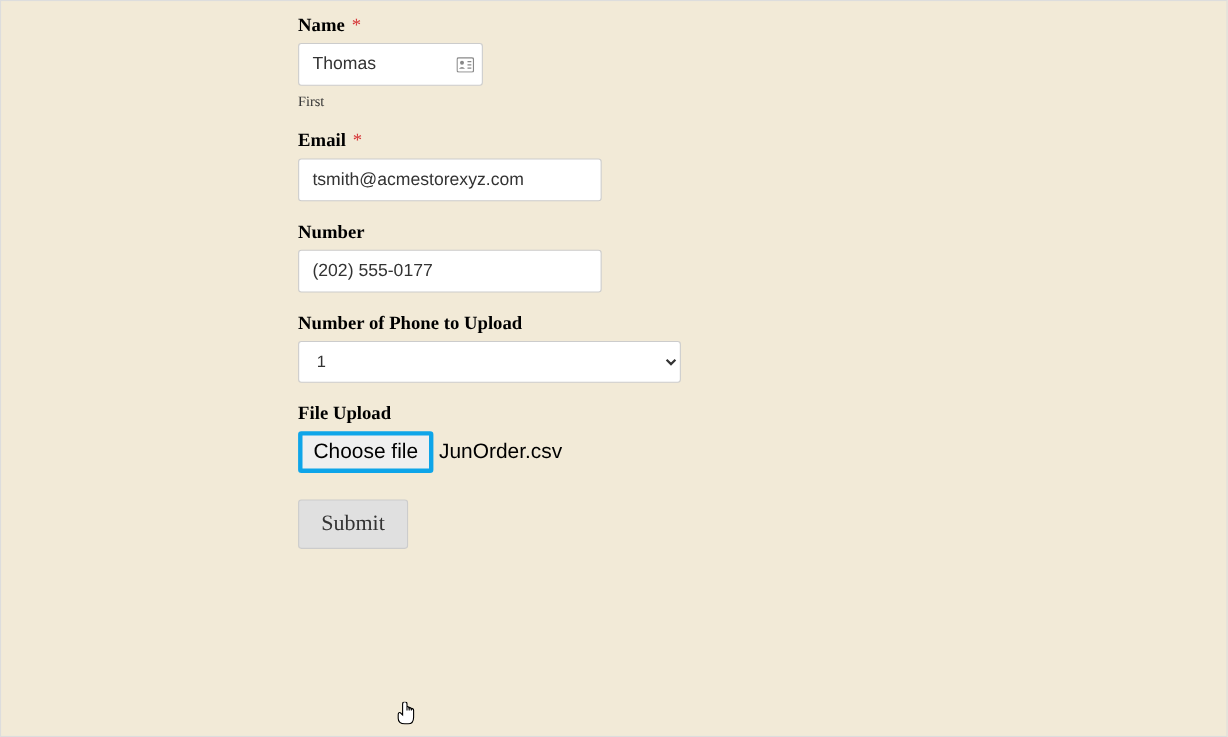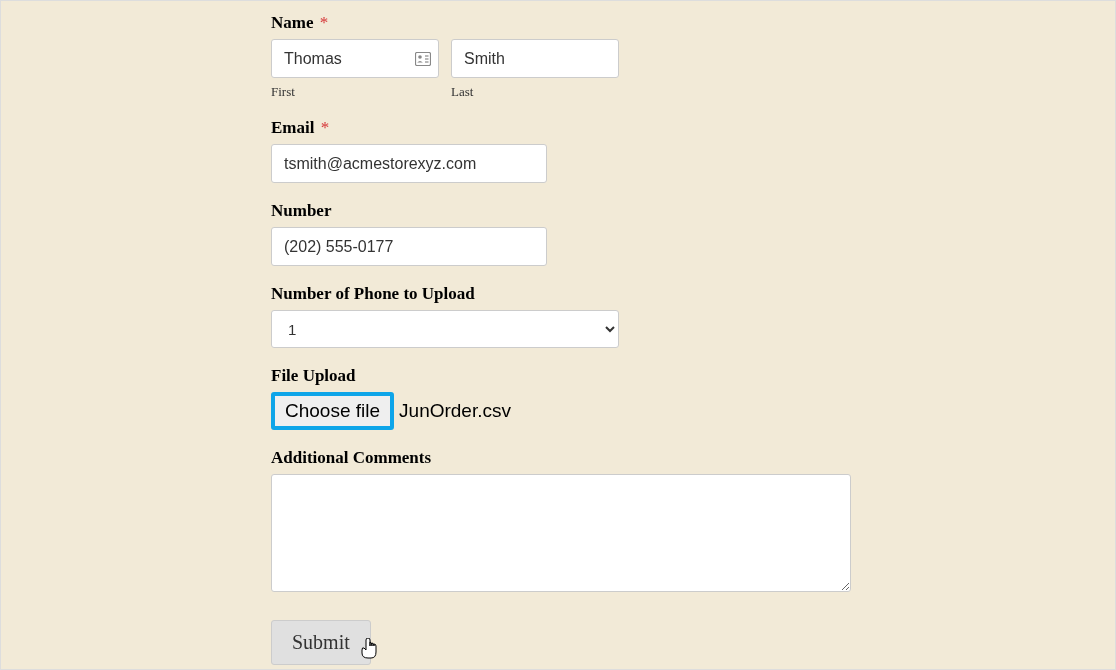--- a/index.html
+++ b/index.html
@@ -163,26 +163,20 @@
             <rect x="0.5" y="0.5" width="15" height="13" rx="1.5" fill="none" stroke="#888" stroke-width="1.2"></rect>
             <circle cx="5" cy="5" r="1.8" fill="#888"></circle>
             <path d="M2.2 10.5 Q5 7.5 7.8 10.5" fill="#888"></path>
             <line x1="10" y1="4" x2="13.5" y2="4" stroke="#888" stroke-width="1.2"></line>
             <line x1="10" y1="7" x2="13.5" y2="7" stroke="#888" stroke-width="1.2"></line>
             <line x1="10" y1="10" x2="13.5" y2="10" stroke="#888" stroke-width="1.2"></line>
           </svg>
         </div>
         <div class="sub-label">First</div>
       </div>
-      <div class="name-col">
-        <div class="name-input-wrap">
-          <input type="text" class="text-input" value="Smith" style="">
-        </div>
-        <div class="sub-label">Last</div>
-      </div>
     </div>
   </div>
 
   
   <div class="field-group">
     <label class="field-label">
       <span>Email</span>
       <span class="required-asterisk">*</span>
     </label>
     <input type="text" class="text-input wide-input" value="tsmith@acmestorexyz.com" style="">
@@ -205,24 +199,20 @@
   
   <div class="field-group">
     <label class="field-label">File Upload</label>
     <div class="file-row">
       <button class="choose-file-btn">Choose file</button>
       <span class="file-name">JunOrder.csv</span>
     </div>
   </div>
 
   
-  <div class="field-group">
-    <label class="field-label">Additional Comments</label>
-    <textarea class="textarea-input" style=""></textarea>
-  </div>
 
   
   <button class="submit-btn">Submit</button>
 
 </div>
 
 <svg class="cursor-pointer" viewBox="0 0 18 22">
   <path d="M6 2 L6 12 L4 10 Q2 9 2 12 L2 15 Q2 20 8 20 L11 20 Q16 20 16 14 L16 8 Q16 6 14 6 L14 8 Q14 5 12 5 L12 8 Q12 4 10 4 L10 8 L10 2 Q10 0 8 0 Q6 0 6 2 Z" fill="#fff" stroke="#000" stroke-width="1"></path>
 </svg>
 

